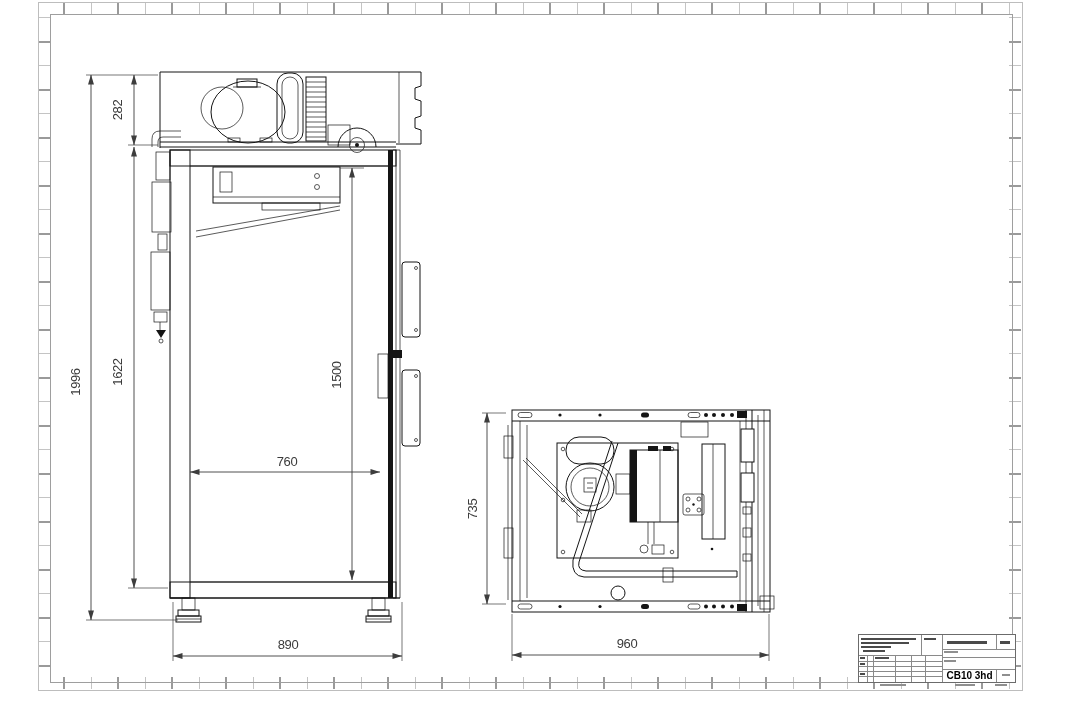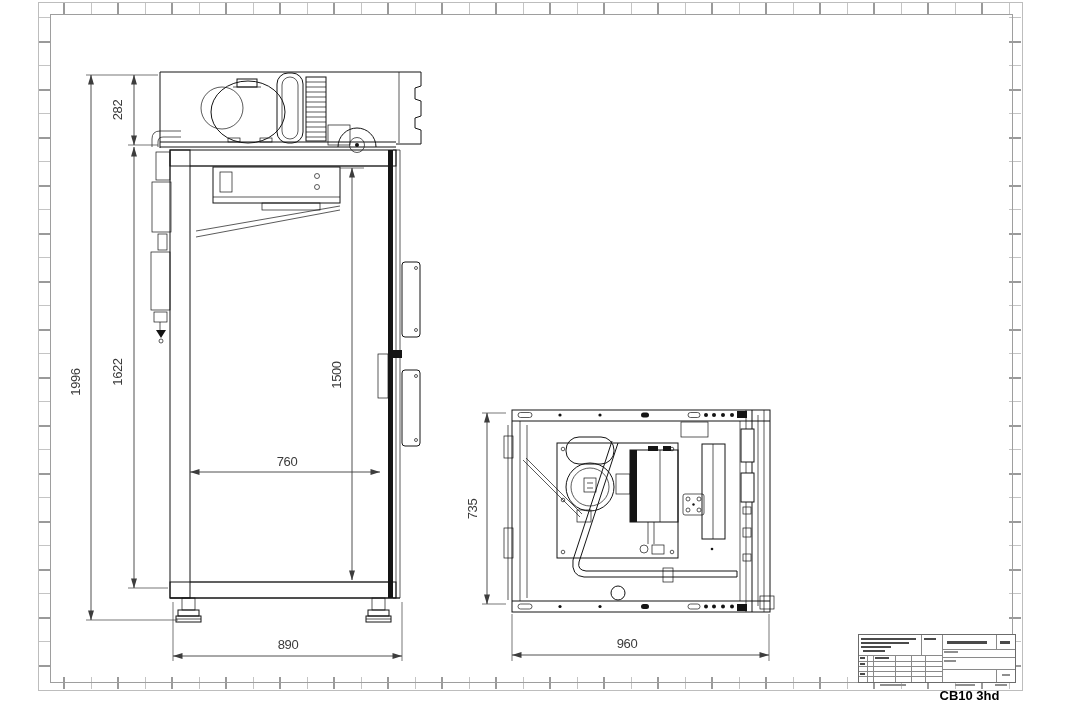--- a/index.html
+++ b/index.html
@@ -35,22 +35,22 @@
   
   .title-block{position:absolute;left:858px;top:634px;width:156px;height:47px;
                border:1px solid #6b6b6b;background:#fff;}
   .tb-v,.tb-h{position:absolute;background:#8a8a8a;}
   .tb-v{width:1px;}
   .tb-h{height:1px;}
   .smudge{position:absolute;background:#4a4a4a;height:2px;}
   .smudge-lt{position:absolute;background:#8f8f8f;height:2px;}
   .tb-title{position:absolute;left:84px;top:34px;width:53px;height:13px;
             display:flex;align-items:center;justify-content:center;
-            font-size:13px;font-weight:600;color:#000;white-space:nowrap;
-            letter-spacing:0;margin-top:20px;}
+            font-size:10px;font-weight:600;color:#000;white-space:nowrap;
+            letter-spacing:0;}
 </style>
 </head>
 <body>
 
 <div class="sheet">
 
   <div class="band band-top"></div>
   <div class="band band-bottom"></div>
   <div class="band band-left"></div>
   <div class="band band-right"></div>

